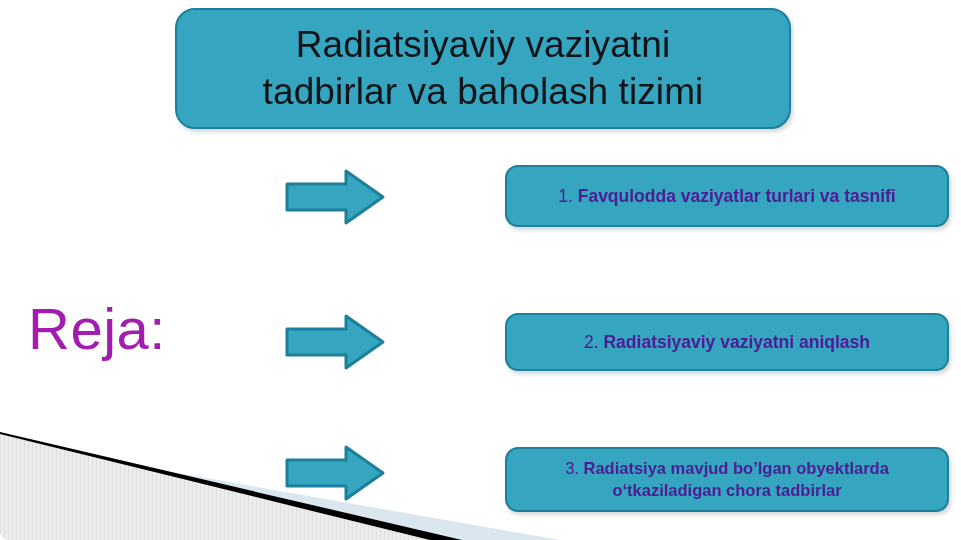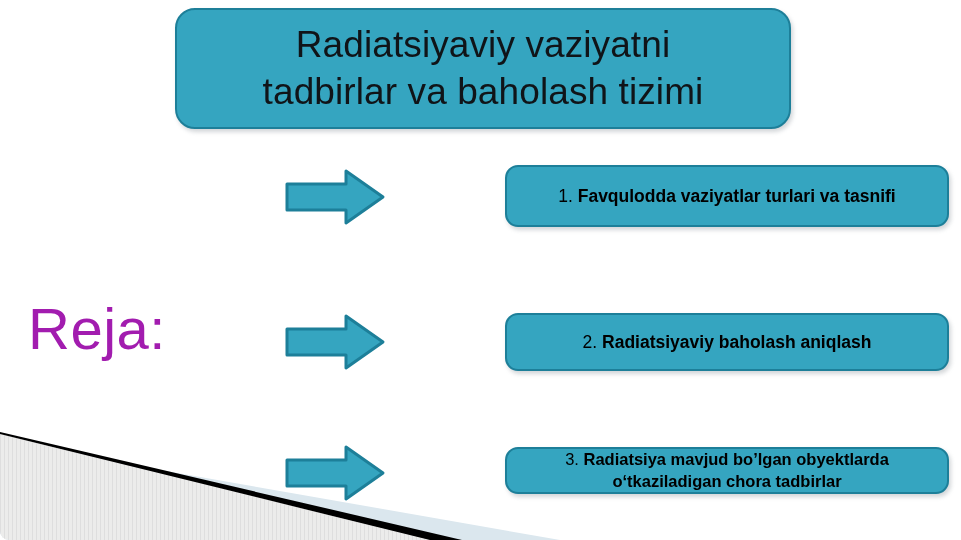--- a/index.html
+++ b/index.html
@@ -59,33 +59,33 @@
     letter-spacing: 0.1px;
     padding: 0 14px;
   }
 
   .item-box {
     left: 505px;
     width: 444px;
     border-radius: 13px;
   }
   .item-box .item-text {
-    color: #000000;
+    color: #4c1d95;
     font-size: 17.5px;
     line-height: 1.3;
     font-weight: 700;
     padding: 0 14px;
   }
   .item-box .item-num {
     font-weight: 400;
   }
 
   #item-box-1 { top: 165px; height: 62px; }
   #item-box-2 { top: 313px; height: 58px; }
-  #item-box-3 { top: 447px; height: 47px; }
+  #item-box-3 { top: 447px; height: 65px; }
   #item-box-3 .item-text { font-size: 16.5px; }
 
   
   #reja-label {
     position: absolute;
     left: 28px;
     top: 300px;
     width: 230px;
     color: #a21caf;
     font-size: 58px;
@@ -152,21 +152,21 @@
     </svg>
   </div>
 
   <div class="tealbox item-box" id="item-box-1">
     <div class="item-text"><span class="item-num">1.</span>
       <span>Favqulodda vaziyatlar turlari va tasnifi</span></div>
   </div>
 
   <div class="tealbox item-box" id="item-box-2">
     <div class="item-text"><span class="item-num">2.</span>
-      <span>Radiatsiyaviy baholash aniqlash</span></div>
+      <span>Radiatsiyaviy vaziyatni aniqlash</span></div>
   </div>
 
   <div class="tealbox item-box" id="item-box-3">
     <div class="item-text"><span class="item-num">3.</span>
       <span>Radiatsiya mavjud bo’lgan obyektlarda o‘tkaziladigan chora tadbirlar</span></div>
   </div>
 
 </div>
 
 </body></html>

